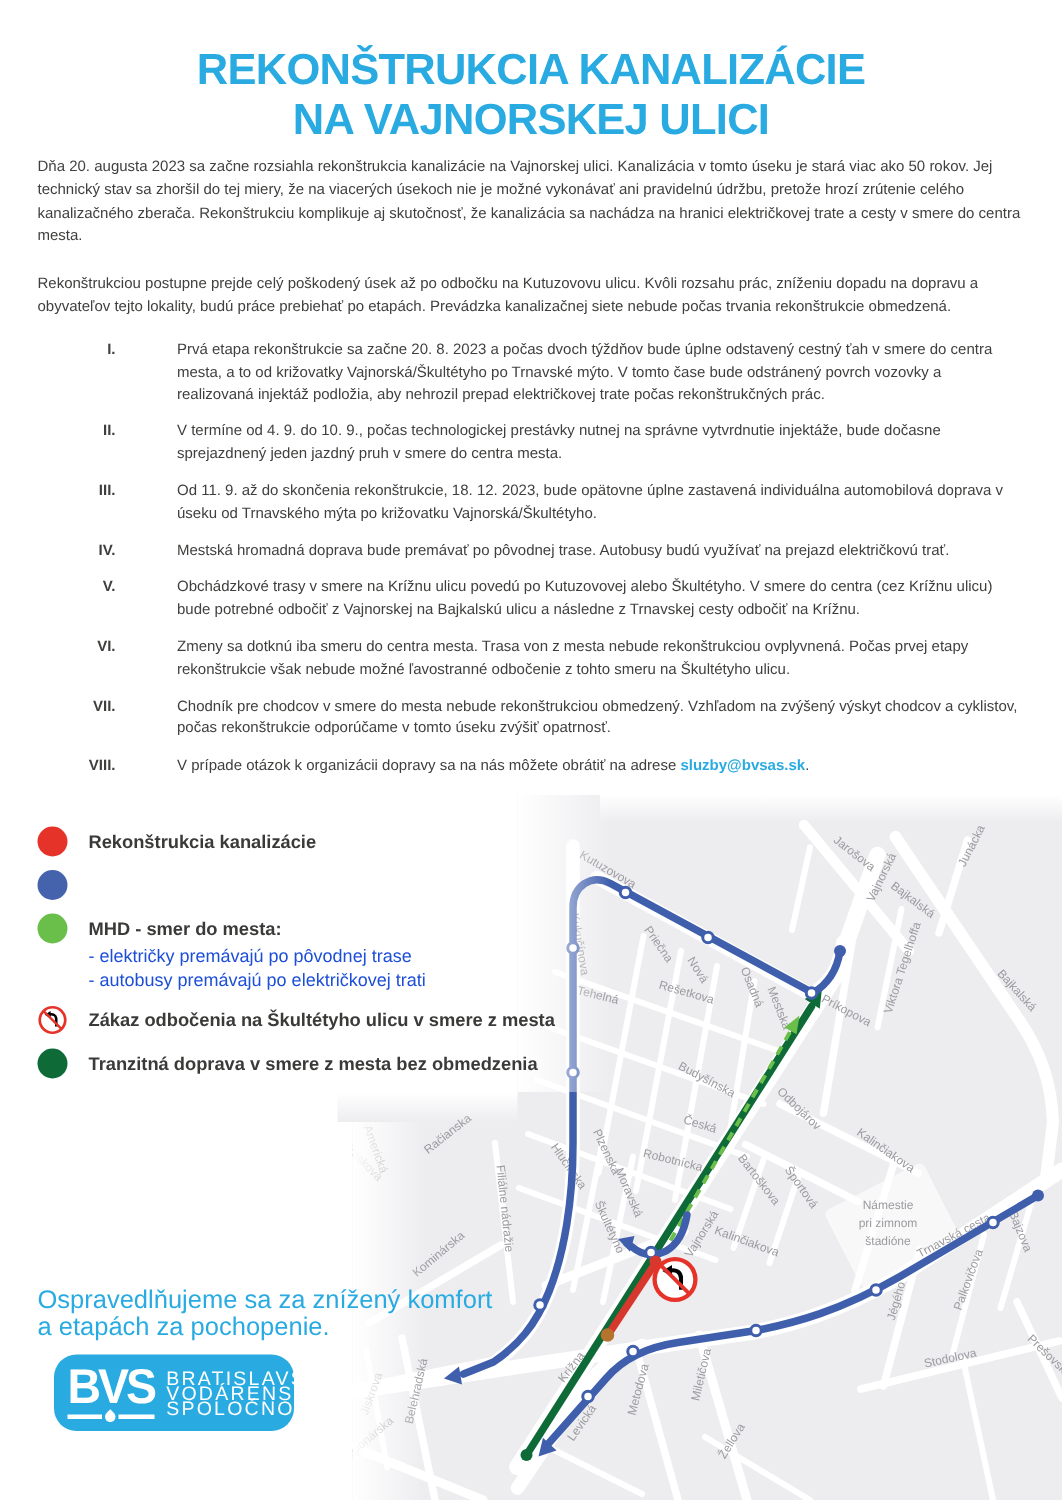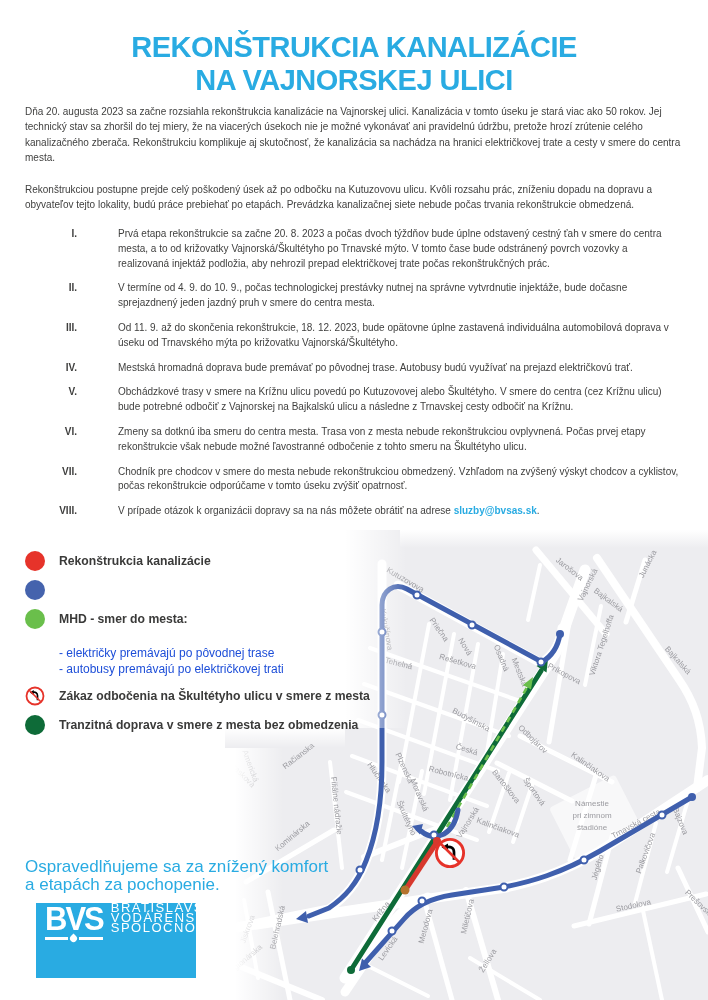--- a/index.html
+++ b/index.html
@@ -19,22 +19,22 @@
   .legend-icon{width:20px;height:20px;flex:none;margin-right:14px;border-radius:50%;}
   .dot-red{background:var(--legend-red,#e6332a);}
   .dot-blue{background:var(--legend-blue,#4563ad);}
   .dot-lgreen{background:var(--mhd-green,#6abf4b);}
   .dot-dgreen{background:var(--transit-green,#0e6b38);}
   .legend-label{font-size:12.2px;font-weight:bold;color:#3a3a39;}
   .legend-sub{margin:-4px 0 9px 34px;font-size:12px;line-height:16px;color:#1d4ed8;}
   .sign-icon{border-radius:0;background:none;}
   .apology{position:absolute;top:858px;left:25px;color:var(--accent,#29abe2);
            font-size:17px;line-height:17.5px;z-index:3;}
-  .logo{position:absolute;top:903px;left:36px;width:160px;height:75px;background:var(--accent,#29abe2);
-        display:flex;padding:0 9px;box-sizing:border-box;z-index:3;}
+  .logo{position:absolute;top:903px;left:36px;width:160px;height:51px;background:var(--accent,#29abe2);
+        display:flex;align-items:center;padding:0 9px;box-sizing:border-box;z-index:3;border-radius:15px;}
   .logo-mark{position:relative;flex:none;margin-right:8px;}
   .logo-abbr{font-size:31px;font-weight:bold;color:#fff;letter-spacing:-2px;line-height:1;display:block;transform:scaleY(1.05);}
   .logo-bars{display:flex;align-items:center;gap:2px;margin-top:1px;}
   .logo-bar{height:3px;background:#fff;flex:1;}
   .logo-drop{width:7px;height:7px;background:#fff;border-radius:0 50% 50% 50%;transform:rotate(45deg);flex:none;}
   .logo-name{font-size:13px;font-weight:normal;letter-spacing:1.5px;line-height:10px;color:#fff;}
   .map-wrap{position:absolute;top:530px;left:0;width:708px;height:470px;z-index:1;}
   .street{stroke:#fff;fill:none;stroke-linecap:round;stroke-linejoin:round;}
   .street-label{font-family:"Liberation Sans",sans-serif;font-size:8px;fill:var(--street-label,#9b9ba0);text-anchor:middle;}
   .route-blue{stroke:var(--route-blue,#3f5fad);fill:none;stroke-width:5;stroke-linecap:round;stroke-linejoin:round;}
@@ -272,21 +272,21 @@
   </div>
 
   <div class="legend">
     <div class="legend-row">
       <span class="legend-icon dot-red"></span>
       <span class="legend-label">Rekonštrukcia kanalizácie</span>
     </div>
     <div class="legend-row">
       <span class="legend-icon dot-blue"></span>
     </div>
-    <div class="legend-row" style="margin-bottom:20px;">
+    <div class="legend-row" style="margin-bottom:4px;">
       <span class="legend-icon dot-lgreen"></span>
       <span class="legend-label">MHD - smer do mesta:</span>
     </div>
     <div class="legend-sub">
       <div>- električky premávajú po pôvodnej trase</div>
       <div>- autobusy premávajú po električkovej trati</div>
     </div>
     <div class="legend-row">
       <span class="legend-icon sign-icon"><svg width="20" height="20" viewBox="0 0 40 40">
             <use href="#no-left"></use>

